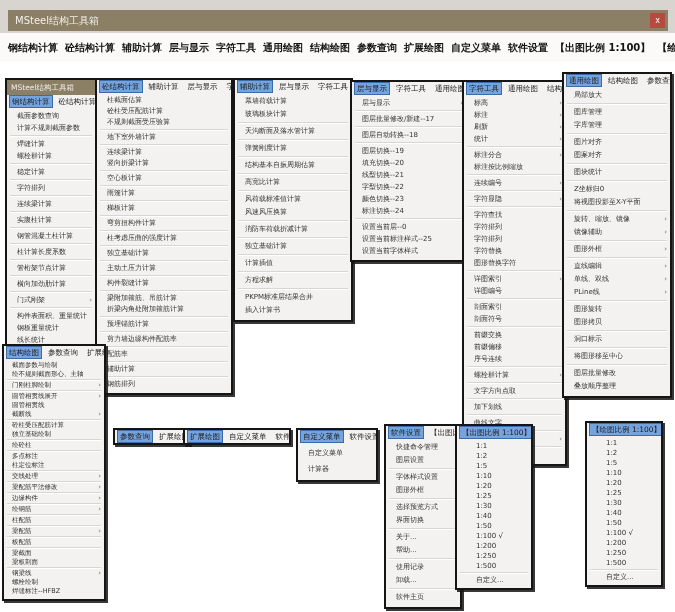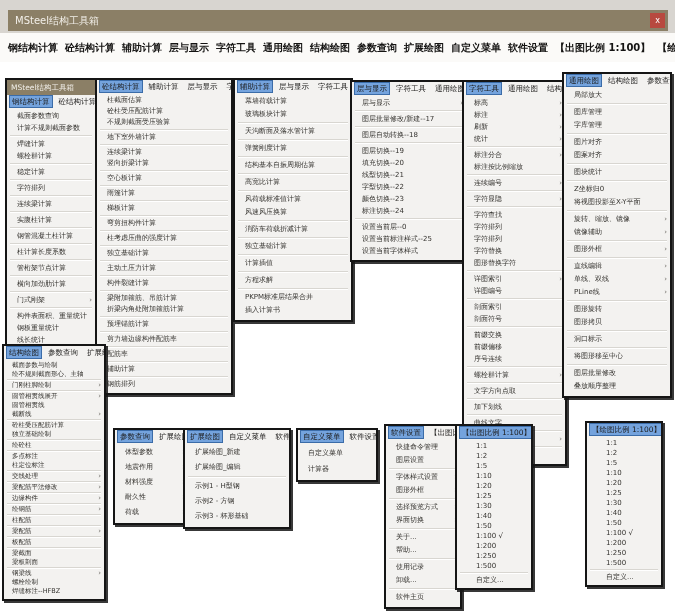--- a/index.html
+++ b/index.html
@@ -366,41 +366,26 @@
       <div class="mi"><span>钢梁线</span><span class="arrow">›</span></div>
       <div class="mi"><span>螺栓绘制</span></div>
       <div class="mi"><span>焊缝标注--HFBZ</span></div>
     </div>
   </div>
 <div class="panel" id="panel-h">
     <div class="pheader">
       <span class="hitem active">参数查询</span>
       <span class="hitem">扩展绘图</span>
     </div>
-    <div class="plist">
-      <div class="mi"><span>体型参数</span><span class="arrow">›</span></div>
-      <div class="mi"><span>地震作用</span><span class="arrow">›</span></div>
-      <div class="mi"><span>材料强度</span><span class="arrow">›</span></div>
-      <div class="mi"><span>耐久性</span><span class="arrow">›</span></div>
-      <div class="mi"><span>荷载</span><span class="arrow">›</span></div>
-    </div>
   </div>
 <div class="panel" id="panel-i">
     <div class="pheader">
       <span class="hitem active">扩展绘图</span>
       <span class="hitem">自定义菜单</span>
       <span class="hitem">软件设置</span>
-    </div>
-    <div class="plist">
-      <div class="mi"><span>扩展绘图_新建</span></div>
-      <div class="mi"><span>扩展绘图_编辑</span></div>
-      <div class="msep"></div>
-      <div class="mi"><span>示例1 - H型钢</span></div>
-      <div class="mi"><span>示例2 - 方钢</span></div>
-      <div class="mi"><span>示例3 - 杯形基础</span></div>
     </div>
   </div>
 <div class="panel" id="panel-j">
     <div class="pheader">
       <span class="hitem active">自定义菜单</span>
       <span class="hitem">软件设置</span>
     </div>
     <div class="plist">
       <div class="mi"><span>自定义菜单</span></div>
       <div class="mi"><span>计算器</span></div>

